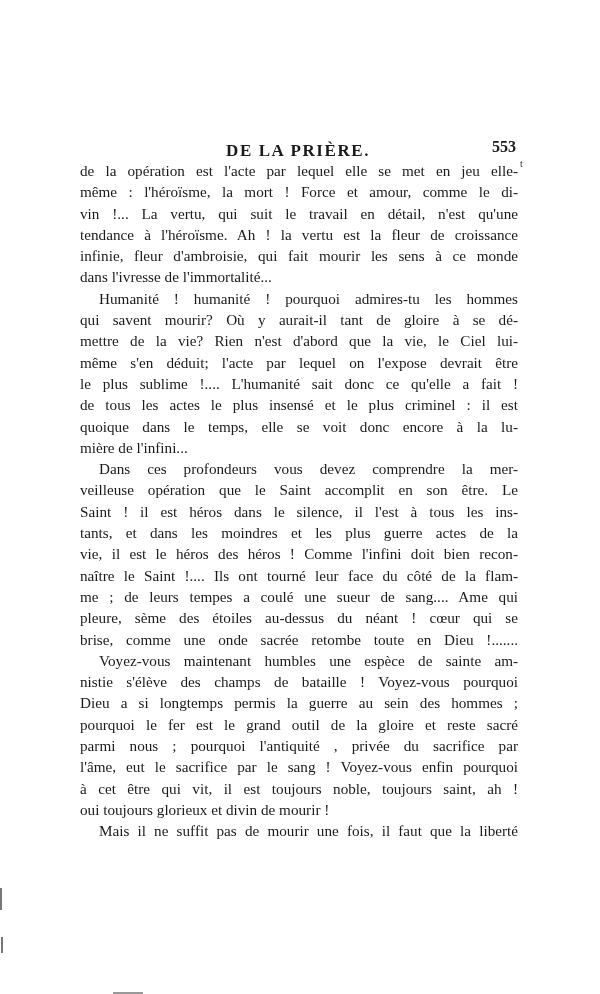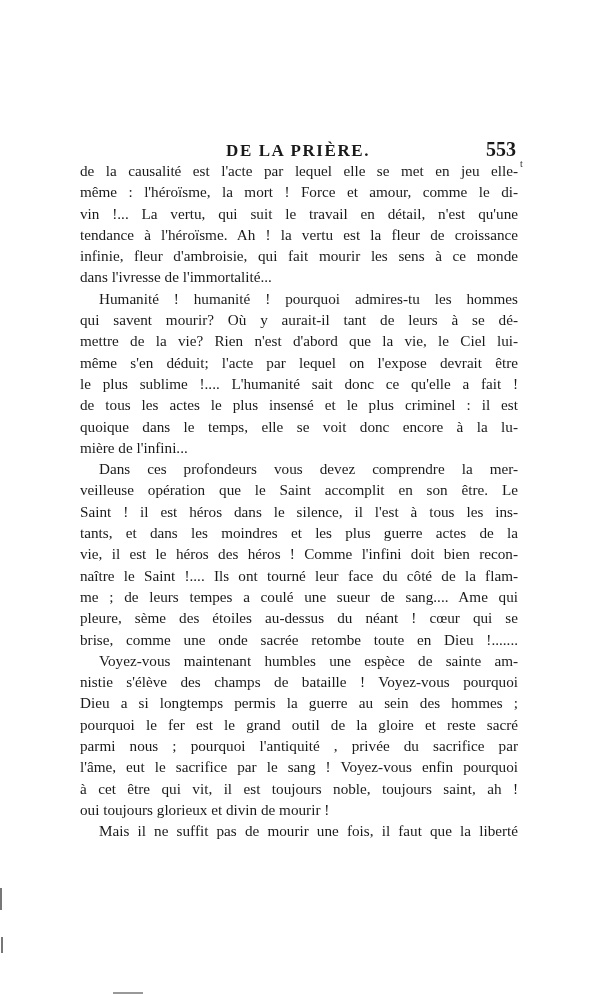--- a/index.html
+++ b/index.html
@@ -24,21 +24,21 @@
       top: 2px;
       font-size: 17px;
       letter-spacing: 1.6px;
       font-weight: bold;
       font-variant: small-caps;
     }
     .page-number {
       position: absolute;
       right: 4px;
       top: -1px;
-      font-size: 20px;
+      font-size: 16px;
       font-weight: bold;
     }
     .margin-mark {
       position: absolute;
       left: 520px;
       top: 158px;
       font-size: 10px;
       color: #333;
     }
     .body-text {
@@ -68,31 +68,31 @@
 
 <div class="page-header">
   <span class="running-title">DE LA PRIÈRE.</span>
   <span class="page-number">553</span>
 </div>
 <span class="margin-mark">t</span>
 
 <div class="body-text">
 
   <div>
-    <div class="line">de la causalité est l'acte par lequel elle se met en jeu elle-</div>
+    <div class="line">de la opération est l'acte par lequel elle se met en jeu elle-</div>
     <div class="line">même : l'héroïsme, la mort ! Force et amour, comme le di-</div>
     <div class="line">vin !... La vertu, qui suit le travail en détail, n'est qu'une</div>
     <div class="line">tendance à l'héroïsme. Ah ! la vertu est la fleur de croissance</div>
     <div class="line">infinie, fleur d'ambroisie, qui fait mourir les sens à ce monde</div>
     <div class="line last">dans l'ivresse de l'immortalité...</div>
   </div>
 
   <div>
     <div class="line indent">Humanité ! humanité ! pourquoi admires-tu les hommes</div>
-    <div class="line">qui savent mourir? Où y aurait-il tant de leurs à se dé-</div>
+    <div class="line">qui savent mourir? Où y aurait-il tant de gloire à se dé-</div>
     <div class="line">mettre de la vie? Rien n'est d'abord que la vie, le Ciel lui-</div>
     <div class="line">même s'en déduit; l'acte par lequel on l'expose devrait être</div>
     <div class="line">le plus sublime !.... L'humanité sait donc ce qu'elle a fait !</div>
     <div class="line">de tous les actes le plus insensé et le plus criminel : il est</div>
     <div class="line">quoique dans le temps, elle se voit donc encore à la lu-</div>
     <div class="line last">mière de l'infini...</div>
   </div>
 
   <div>
     <div class="line indent">Dans ces profondeurs vous devez comprendre la mer-</div>

